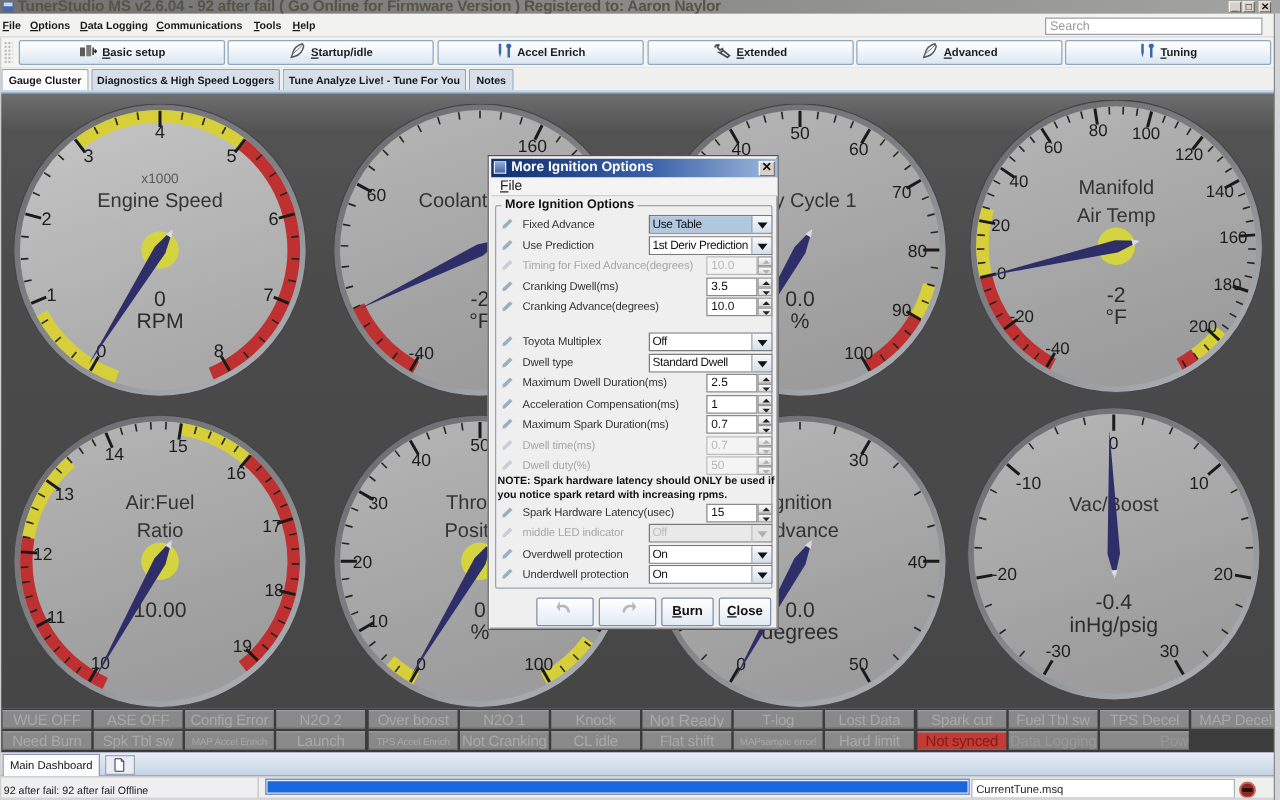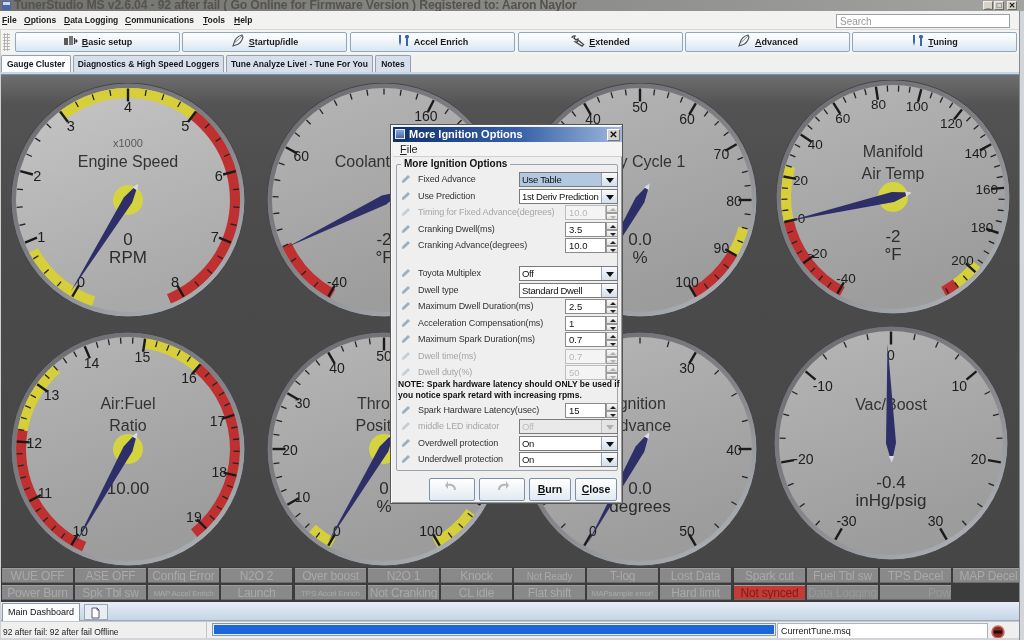--- a/index.html
+++ b/index.html
@@ -684,28 +684,28 @@
 </svg>
   </div>
   <div class="indbg"></div>
 <div class="ic" style="left:2px;top:568px;font-size:12px;">WUE OFF</div>
 <div class="ic" style="left:75px;top:568px;font-size:12px;">ASE OFF</div>
 <div class="ic" style="left:148px;top:568px;font-size:12px;">Config Error</div>
 <div class="ic" style="left:221px;top:568px;font-size:12px;">N2O 2</div>
 <div class="ic" style="left:295px;top:568px;font-size:12px;">Over boost</div>
 <div class="ic" style="left:368px;top:568px;font-size:12px;">N2O 1</div>
 <div class="ic" style="left:441px;top:568px;font-size:12px;">Knock</div>
-<div class="ic" style="left:514px;top:568px;font-size:10px;">Not Ready</div>
+<div class="ic" style="left:514px;top:568px;font-size:13px;">Not Ready</div>
 <div class="ic" style="left:587px;top:568px;font-size:12px;">T-log</div>
 <div class="ic" style="left:660px;top:568px;font-size:12px;">Lost Data</div>
 <div class="ic" style="left:734px;top:568px;font-size:12px;">Spark cut</div>
 <div class="ic" style="left:807px;top:568px;font-size:12px;">Fuel Tbl sw</div>
 <div class="ic" style="left:880px;top:568px;font-size:12px;">TPS Decel</div>
 <div class="ic" style="left:953px;top:568px;font-size:12px;">MAP Decel</div>
-<div class="ic" style="left:2px;top:585px;font-size:12px;">Power Burn</div>
+<div class="ic" style="left:2px;top:585px;font-size:12px;">Need Burn</div>
 <div class="ic" style="left:75px;top:585px;font-size:12px;">Spk Tbl sw</div>
 <div class="ic" style="left:148px;top:585px;font-size:8px;">MAP Accel Enrich</div>
 <div class="ic" style="left:221px;top:585px;font-size:12px;">Launch</div>
 <div class="ic" style="left:295px;top:585px;font-size:8px;">TPS Accel Enrich</div>
 <div class="ic" style="left:368px;top:585px;font-size:12px;">Not Cranking</div>
 <div class="ic" style="left:441px;top:585px;font-size:12px;">CL idle</div>
 <div class="ic" style="left:514px;top:585px;font-size:12px;">Flat shift</div>
 <div class="ic" style="left:587px;top:585px;font-size:8px;">MAPsample error!</div>
 <div class="ic" style="left:660px;top:585px;font-size:12px;">Hard limit</div>
 <div class="ic" style="left:734px;top:585px;font-size:12px;background:#c23b36;color:#7d1d16;">Not synced</div>

